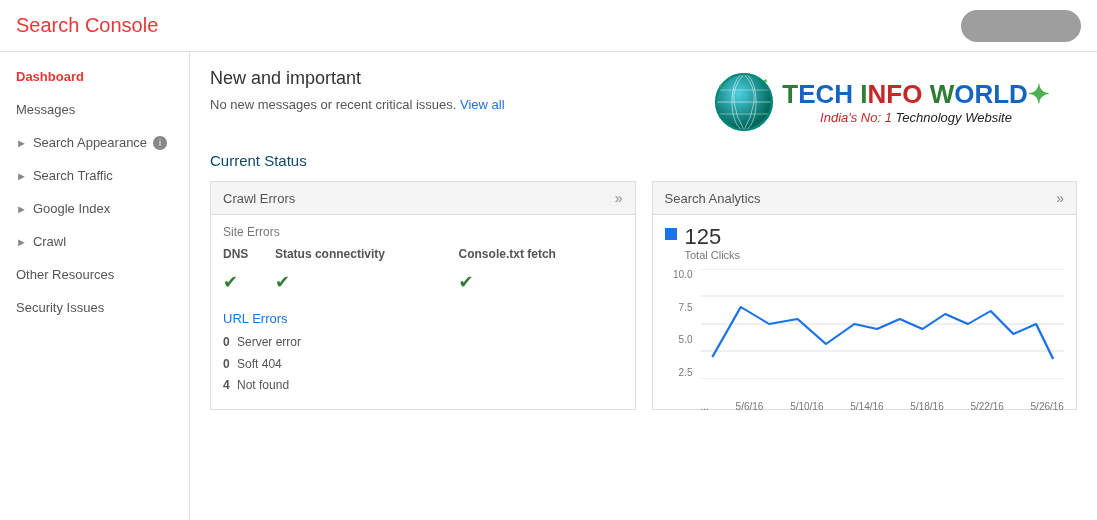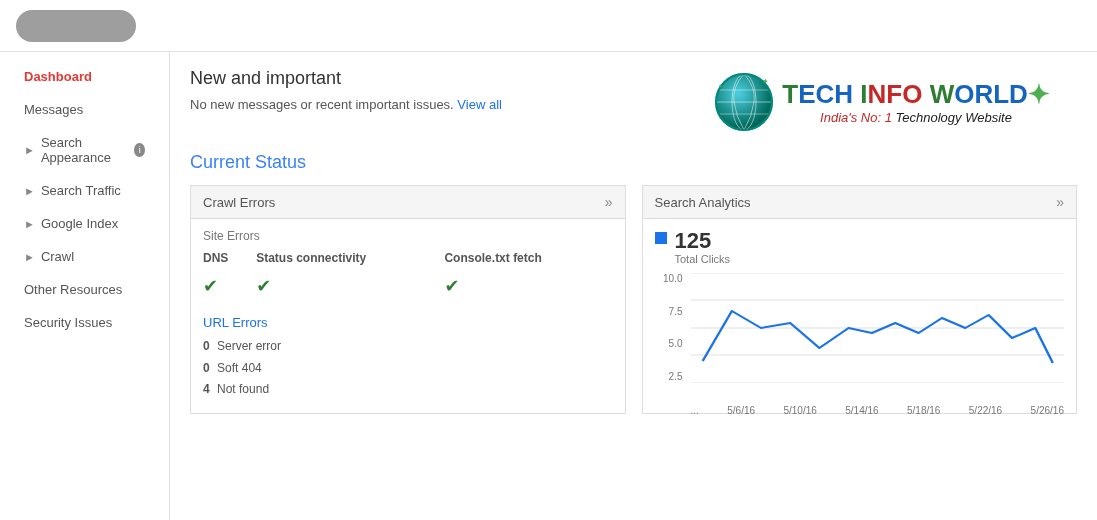--- a/index.html
+++ b/index.html
@@ -24,23 +24,23 @@
       background: #9e9e9e;
       border-radius: 16px;
     }
 
     .layout {
       display: flex;
       height: calc(520px - 52px);
     }
 
     .sidebar {
-      width: 170px;
+      width: 190px;
       border-right: 1px solid #e0e0e0;
-      padding: 8px 8px;
+      padding: 8px 0;
       flex-shrink: 0;
     }
     .sidebar-item {
       padding: 9px 16px;
       cursor: pointer;
       color: #555;
       font-size: 13px;
       display: flex;
       align-items: center;
       gap: 4px;
@@ -81,23 +81,23 @@
       color: #555;
       margin-bottom: 16px;
     }
     .view-all-link {
       color: #1a73e8;
       text-decoration: none;
       cursor: pointer;
     }
 
     .current-status-title {
-      font-size: 18px;
-      font-weight: normal;
-      color: #3b82f6;
+      font-size: 15px;
+      font-weight: normal;
+      color: #0c4a6e;
       margin-bottom: 12px;
     }
 
     .cards-row {
       display: flex;
       gap: 16px;
       border-radius: 8px;
     }
 
     .card {
@@ -182,21 +182,21 @@
     .legend-dot {
       width: 12px;
       height: 12px;
       background: #1a73e8;
       margin-top: 3px;
       flex-shrink: 0;
     }
     .legend-info {}
     .legend-number {
       font-size: 22px;
-      font-weight: bold;
+      font-weight: normal;
       color: #333;
       line-height: 1.1;
     }
     .legend-label {
       font-size: 11px;
       color: #777;
     }
 
     .chart-container {
       position: relative;
@@ -233,20 +233,21 @@
       color: #222;
       font-weight: normal;
       font-style: italic;
     }
     .brand-sub span { color: #c62828; }
   </style>
 </head>
 <body>
 
 <div class="header">
+  <span class="header-title">Search Console</span>
   <div class="header-avatar"></div>
 </div>
 
 <div class="layout">
 
   <nav class="sidebar">
     <div class="sidebar-item active">
       <span>Dashboard</span>
     </div>
     <div class="sidebar-item">
@@ -275,21 +276,21 @@
     <div class="sidebar-item">
       <span>Security Issues</span>
     </div>
   </nav>
 
   <div class="main">
     <div class="top-section">
       <div class="top-left">
         <h2 class="section-title">New and important</h2>
         <p class="no-messages">
-          <span>No new messages or recent important issues.</span>
+          <span>No new messages or recent critical issues.</span>
           <a class="view-all-link">View all</a>
         </p>
       </div>
       <div class="top-right">
 
         <div class="brand-logo" style="justify-content:center; margin-bottom:4px;">
 
           <svg width="60" height="60" viewBox="0 0 60 60">
             <defs>
               <radialGradient id="globeGrad" cx="40%" cy="35%" r="60%">

